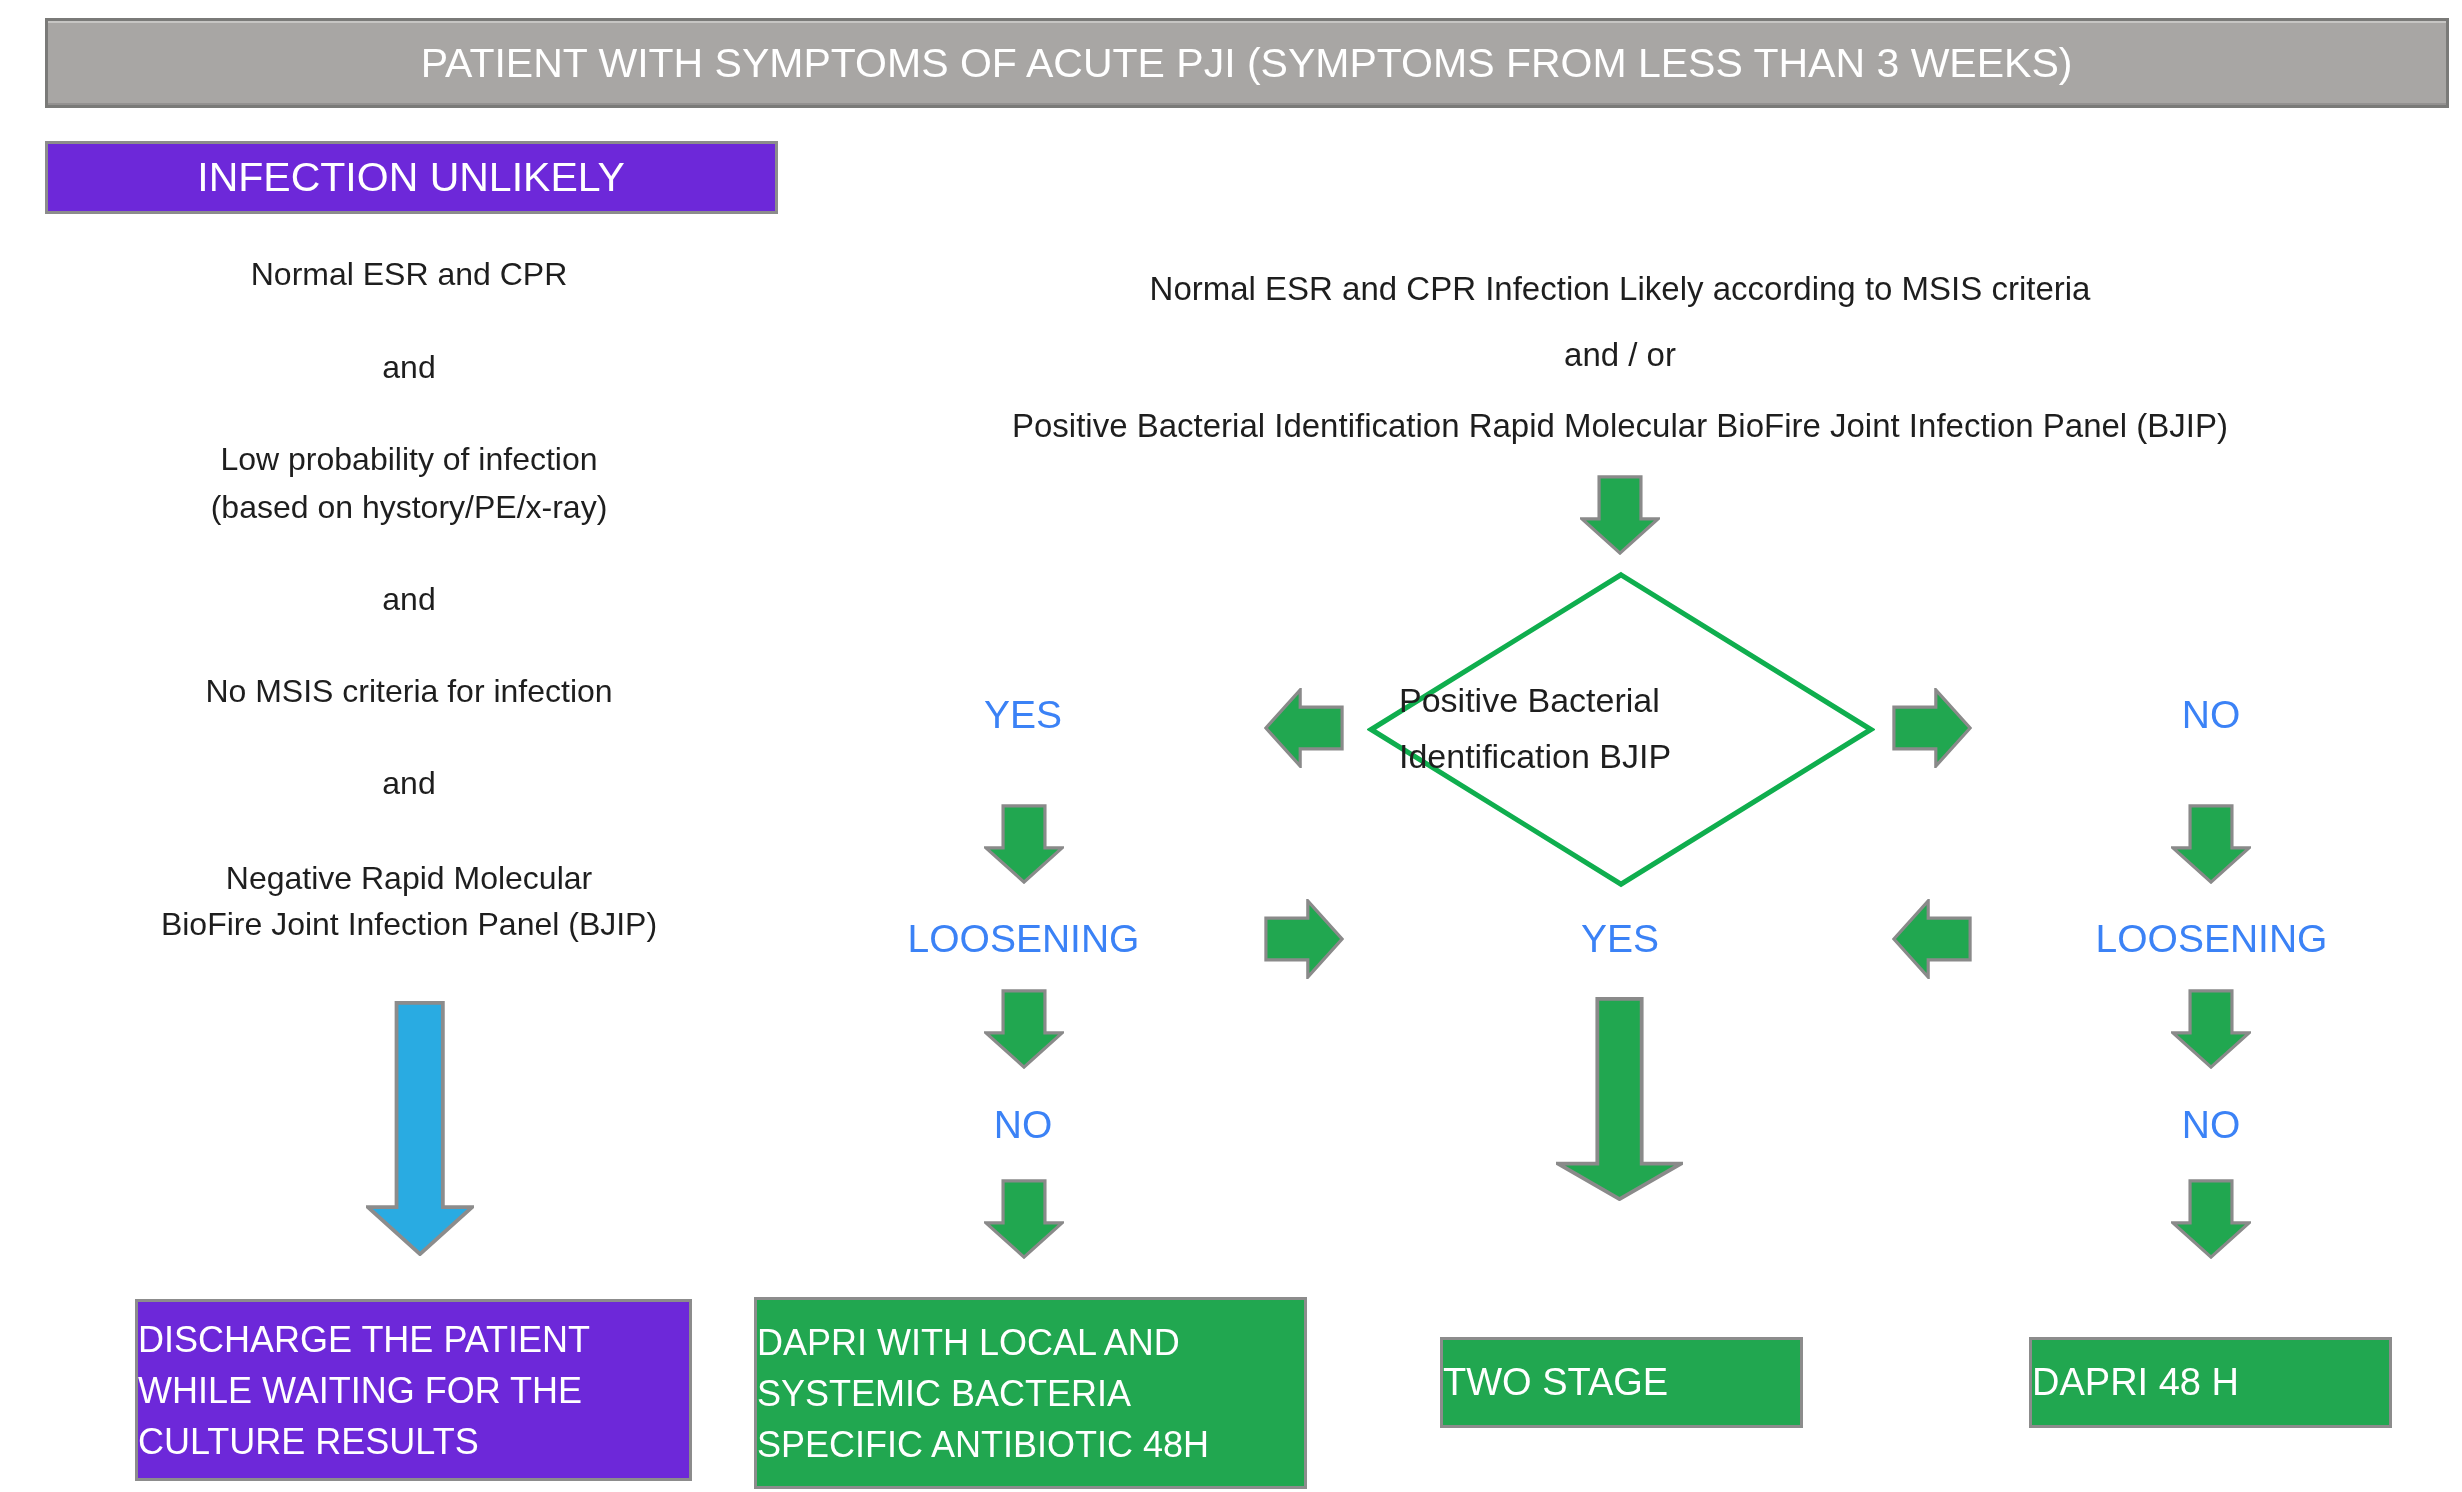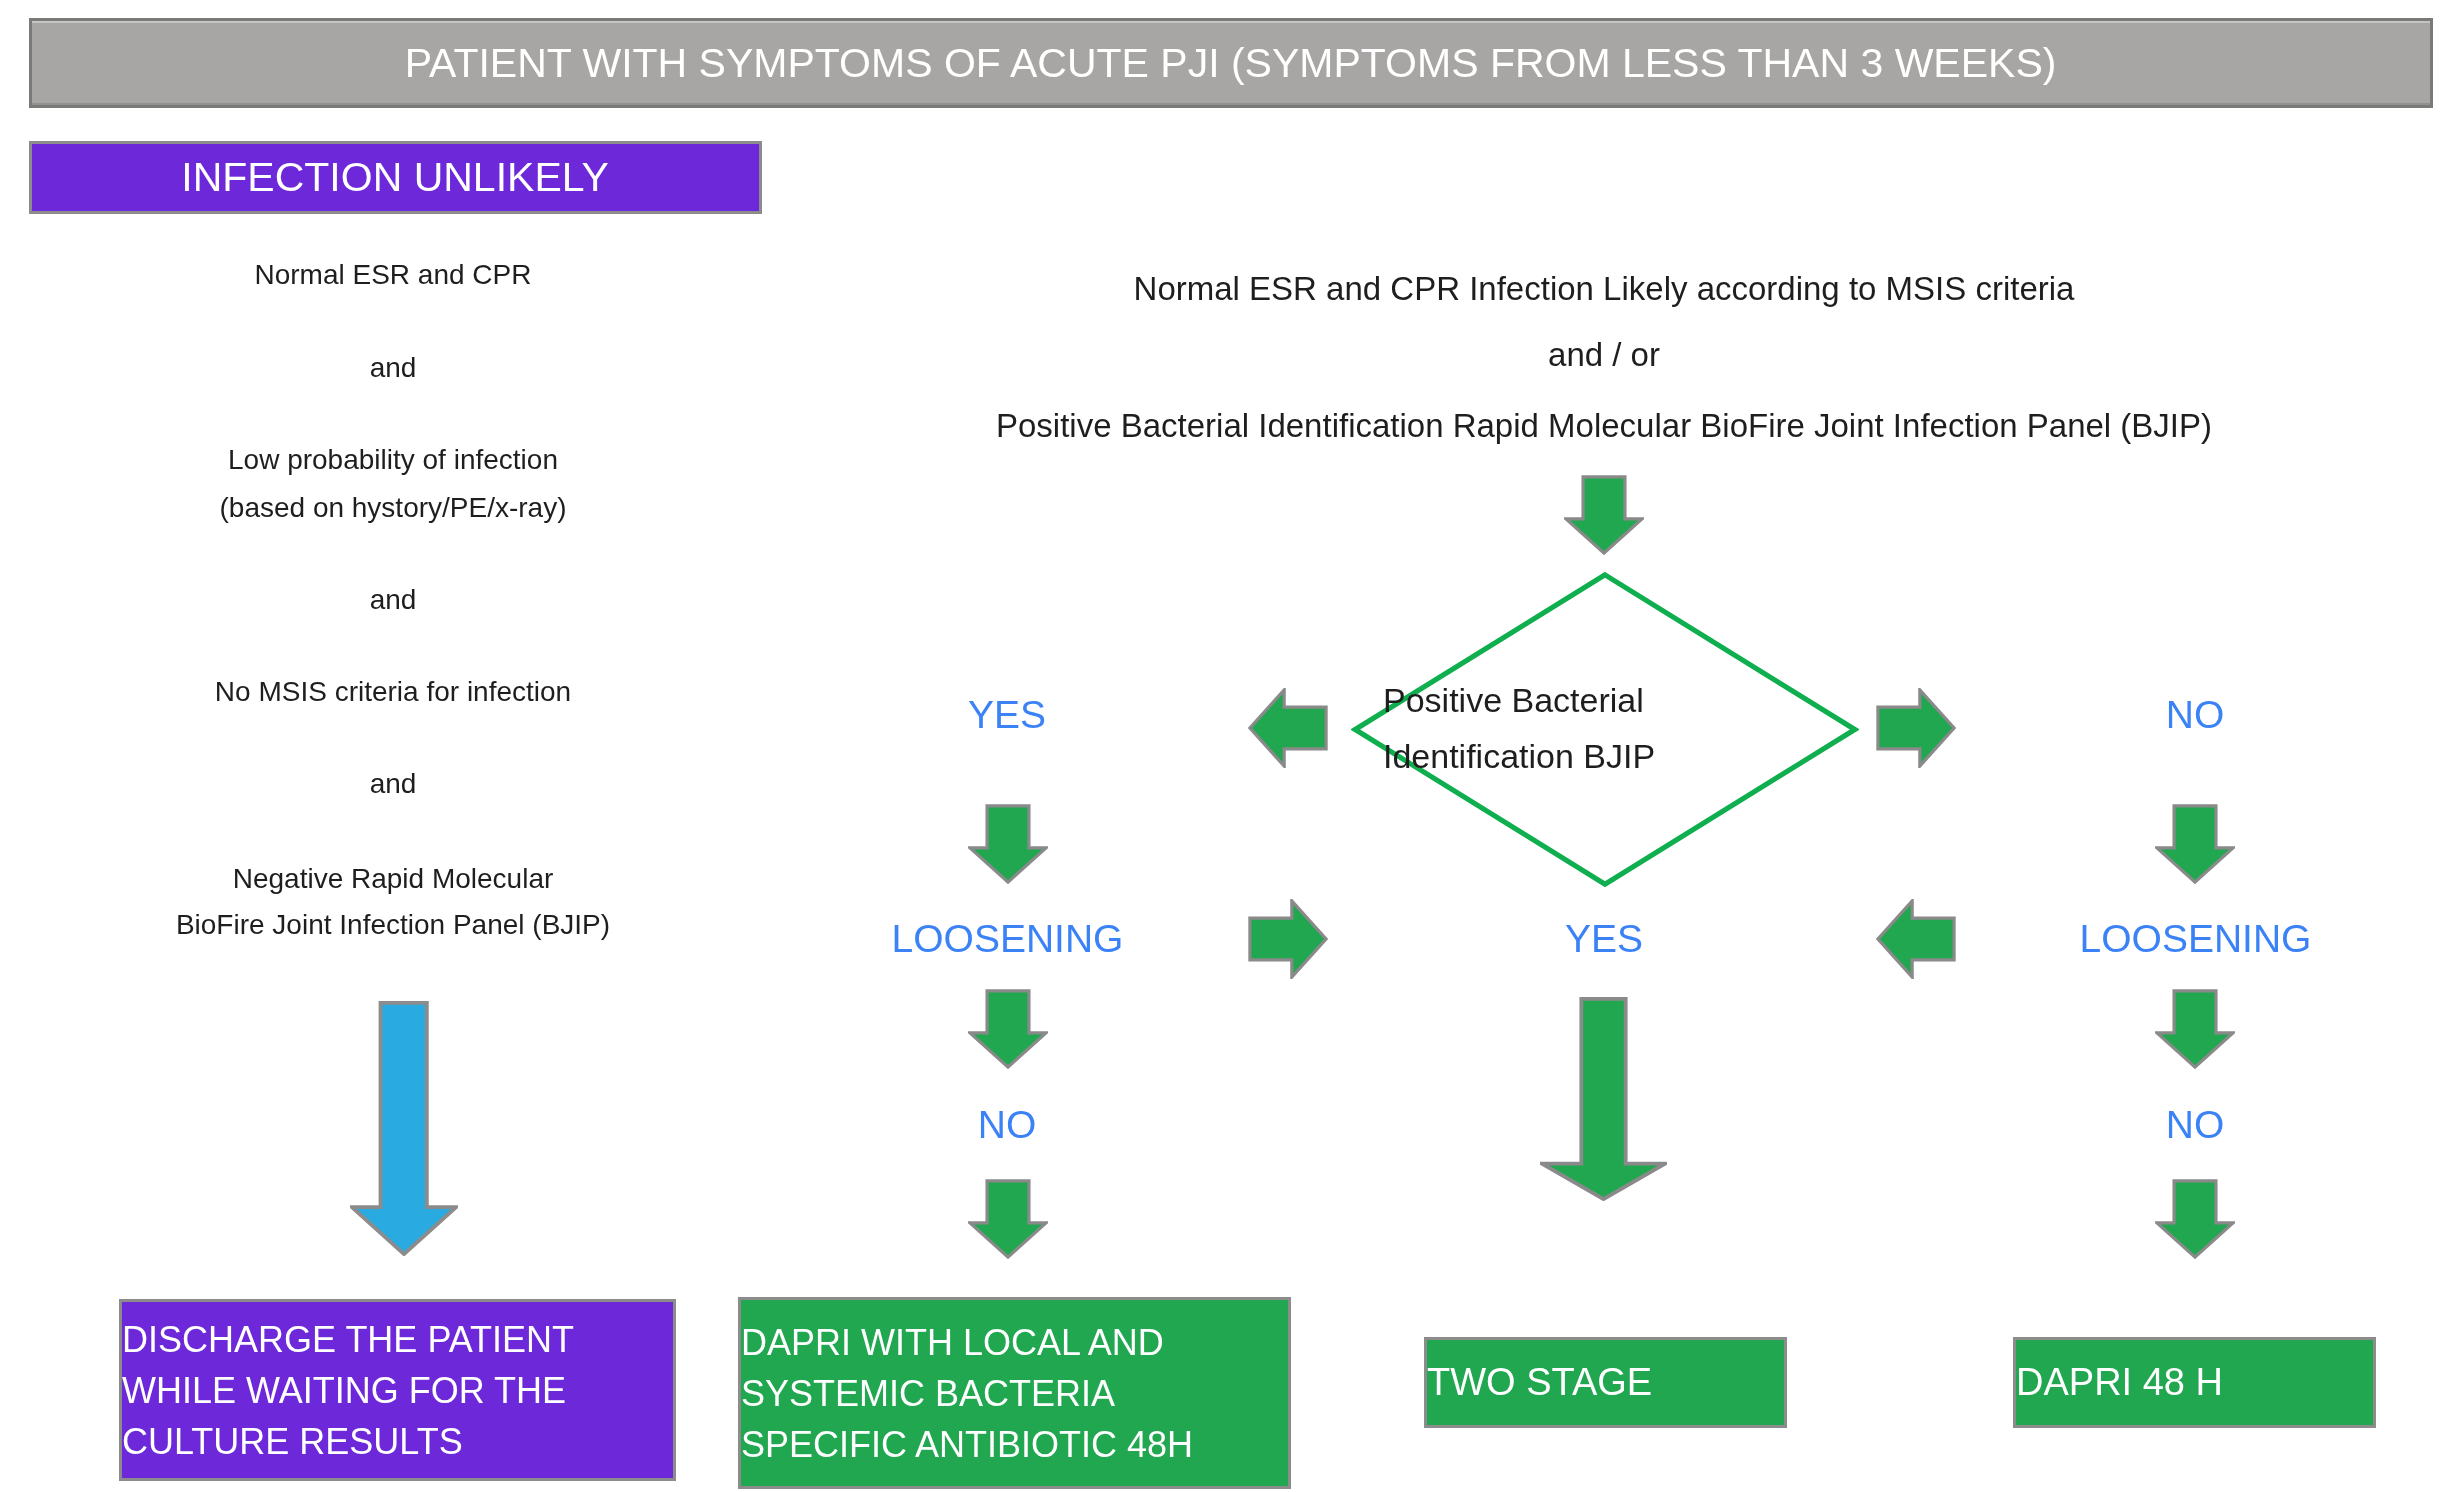--- a/index.html
+++ b/index.html
@@ -3,39 +3,39 @@
 <meta charset="utf-8">
 <style>
   html,body{margin:0;padding:0;background:#ffffff;}
   .canvas{
     position:relative;
     width:2462px;height:1492px;
     background:#ffffff;
     font-family:"Liberation Sans", sans-serif;
     overflow:hidden;
   }
-  .abs{position:absolute;}
+  .abs{position:absolute;margin-left:16px;}
   
   .top-banner{
     left:28.6px;top:18px;width:2398px;height:84px;
     background:#a8a6a4;border:3.8px solid #7a7a78;
     box-shadow:inset 0 1.9px 0 rgba(255,255,255,.35), inset 0 -1.9px 0 rgba(0,0,0,.12);
     color:#ffffff;font-size:41px;line-height:84px;text-align:center;
     white-space:nowrap;
   }
   
   .sec-hdr{
     height:67px;border:3.8px solid #8c8c8c;
     color:#ffffff;font-size:41px;line-height:67px;text-align:center;
     white-space:nowrap;
   }
   .blue-bg{background:#6d28d9;}
   .green-bg{background:#21a750;}
   
-  .l-line{left:76px;width:634px;height:43px;line-height:43px;font-size:28px;color:#1e1e1e;text-align:center;white-space:nowrap;}
+  .l-line{left:76px;width:634px;height:43px;line-height:43px;font-size:32px;color:#1e1e1e;text-align:center;white-space:nowrap;}
   .r-line{left:825px;width:1558px;height:38px;line-height:38px;font-size:33px;color:#1e1e1e;text-align:center;white-space:nowrap;}
   .lbl{height:43px;line-height:43px;font-size:39px;color:#3b82f6;text-align:center;white-space:nowrap;}
   
   .out-box{
     border:3.8px solid #8c8c8c;color:#ffffff;
     display:flex;flex-direction:column;align-items:flex-start;justify-content:center;
     text-align:center;
   }
   .out-box .bl{font-size:36px;line-height:51px;white-space:nowrap;}
   .one-line{font-size:38px;line-height:85px;text-align:center;white-space:nowrap;display:block;}

